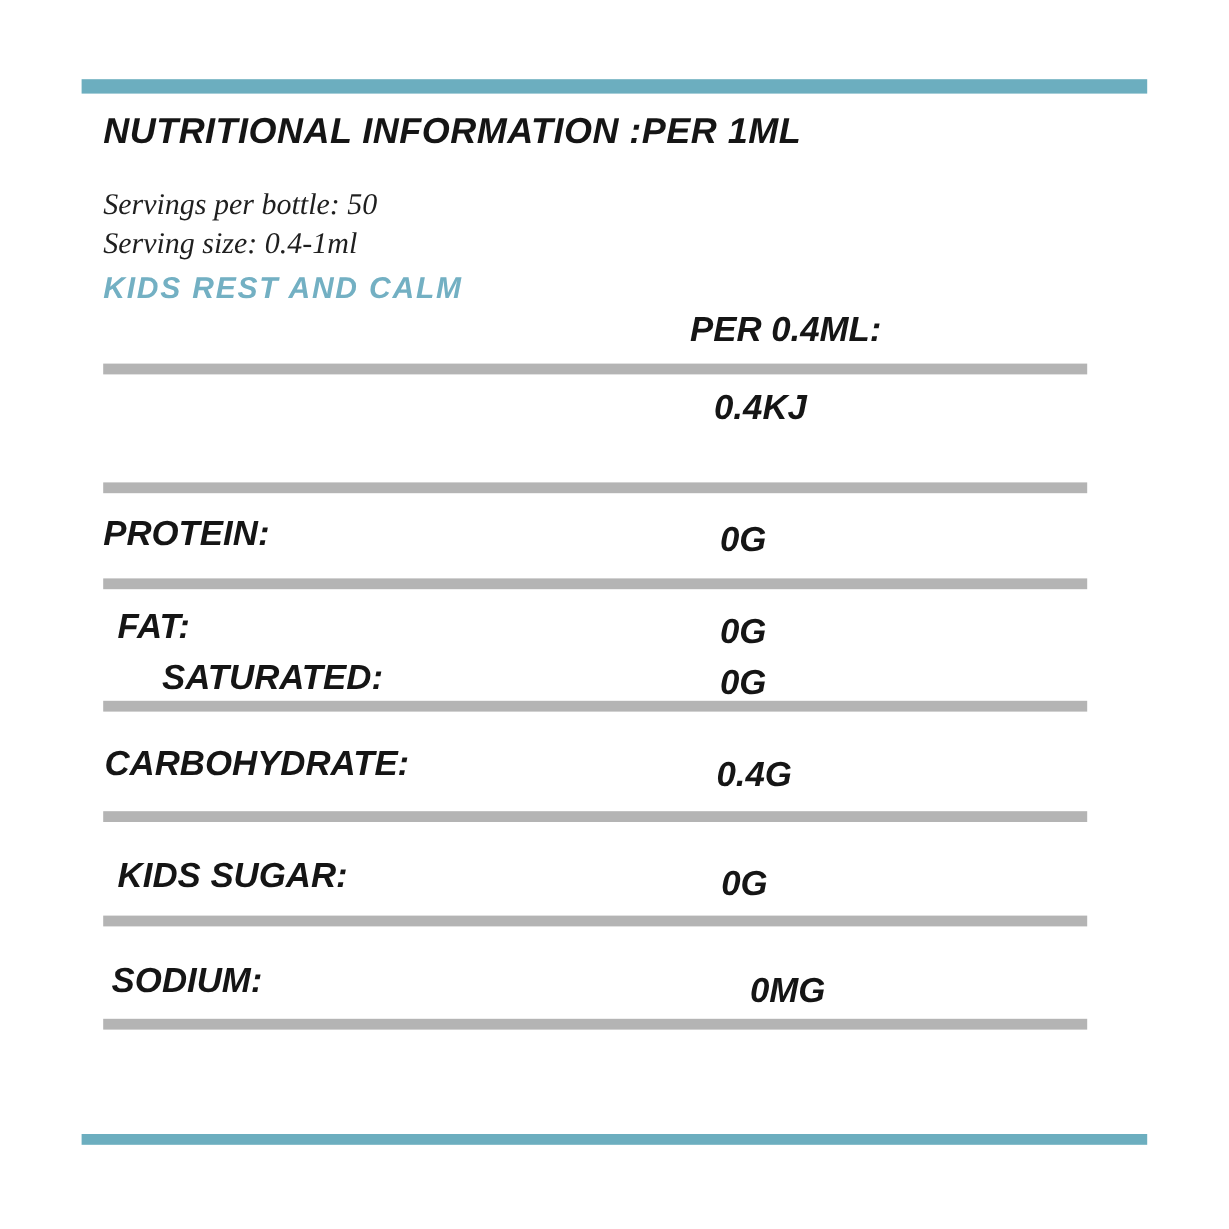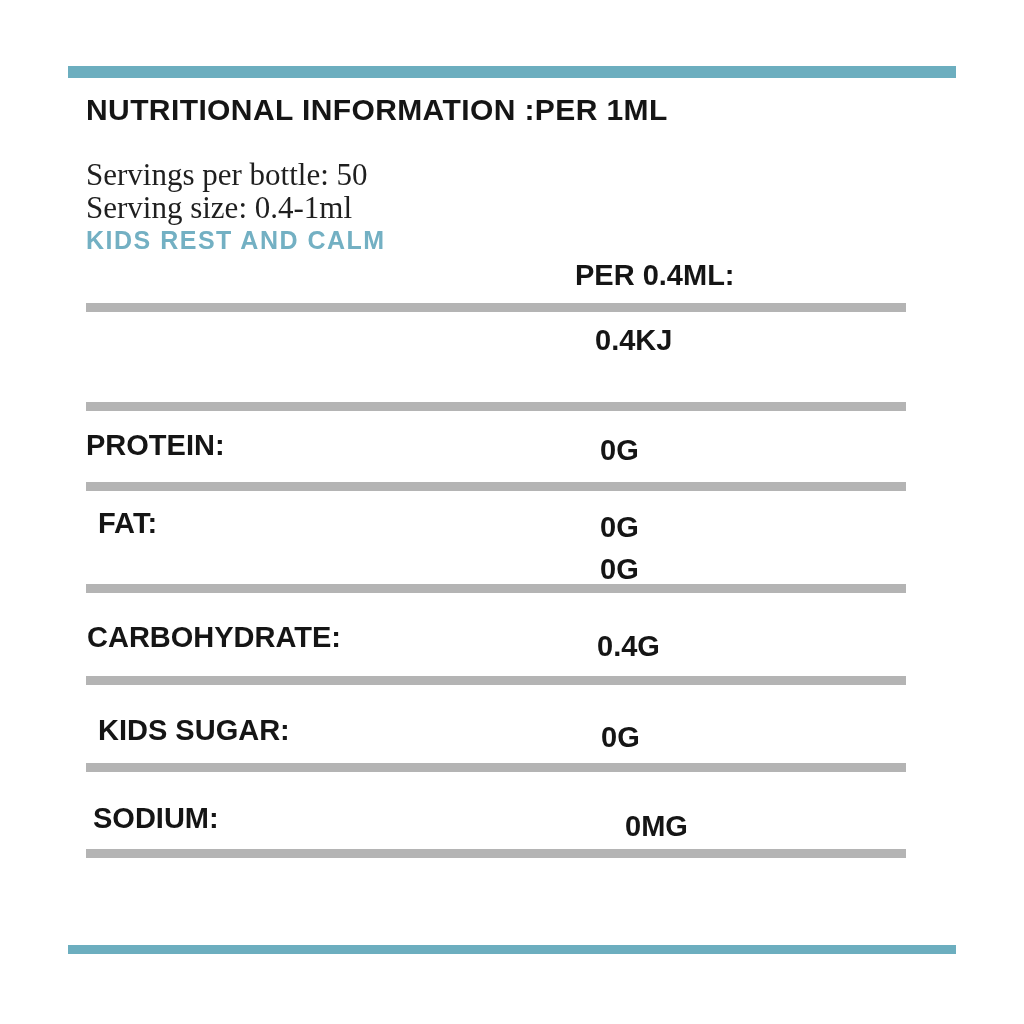--- a/index.html
+++ b/index.html
@@ -3,36 +3,37 @@
 <meta charset="utf-8">
 <style>
   html,body{margin:0;padding:0;background:#ffffff;}
   #canvas{
     position:relative;
     width:1024px;height:1024px;
     background:#ffffff;
     font-family:"Liberation Sans", sans-serif;
     color:#1c1c1c;
     overflow:hidden;
+    font-style:italic;
   }
   .accent-bar{
     position:absolute;left:68px;width:888px;
     background:#6caebf;
   }
   #top-bar{top:66px;height:12px;}
   #bottom-bar{top:945px;height:9px;}
   .title{
     position:absolute;left:86px;top:93px;
     font-size:30px;font-weight:bold;letter-spacing:.4px;
     color:#151515;white-space:nowrap;
   }
   .serif-line{
     position:absolute;left:86px;
     font-family:"Liberation Serif", serif;
-    font-size:31px;color:#1f1f1f;white-space:nowrap;
+    font-size:25px;color:#1f1f1f;white-space:nowrap;
   }
   #servings-line{top:157px;}
   #serving-size-line{top:190px;}
   .product-name{
     position:absolute;left:86px;top:226px;
     font-size:25px;font-weight:bold;letter-spacing:1.5px;
     color:#73b0c3;white-space:nowrap;
   }
   .col-header{
     position:absolute;left:575px;top:259px;
@@ -72,20 +73,21 @@
   <div class="divider" style="top:849px;"></div>
 
   <div class="row-value" style="left:595px;top:324px;">0.4KJ</div>
 
   <div class="row-label" style="left:86px;top:429px;">PROTEIN:</div>
   <div class="row-value" style="left:600px;top:434px;">0G</div>
 
   <div class="row-label" style="left:98px;top:507px;">FAT:</div>
   <div class="row-value" style="left:600px;top:511px;">0G</div>
 
+  <div class="row-label" style="left:135px;top:549px;">SATURATED:</div>
   <div class="row-value" style="left:600px;top:553px;">0G</div>
 
   <div class="row-label" style="left:87px;top:621px;">CARBOHYDRATE:</div>
   <div class="row-value" style="left:597px;top:630px;">0.4G</div>
 
   <div class="row-label" style="left:98px;top:714px;">KIDS SUGAR:</div>
   <div class="row-value" style="left:601px;top:721px;">0G</div>
 
   <div class="row-label" style="left:93px;top:802px;">SODIUM:</div>
   <div class="row-value" style="left:597px;top:810px;margin-left:28px;">0MG</div>

